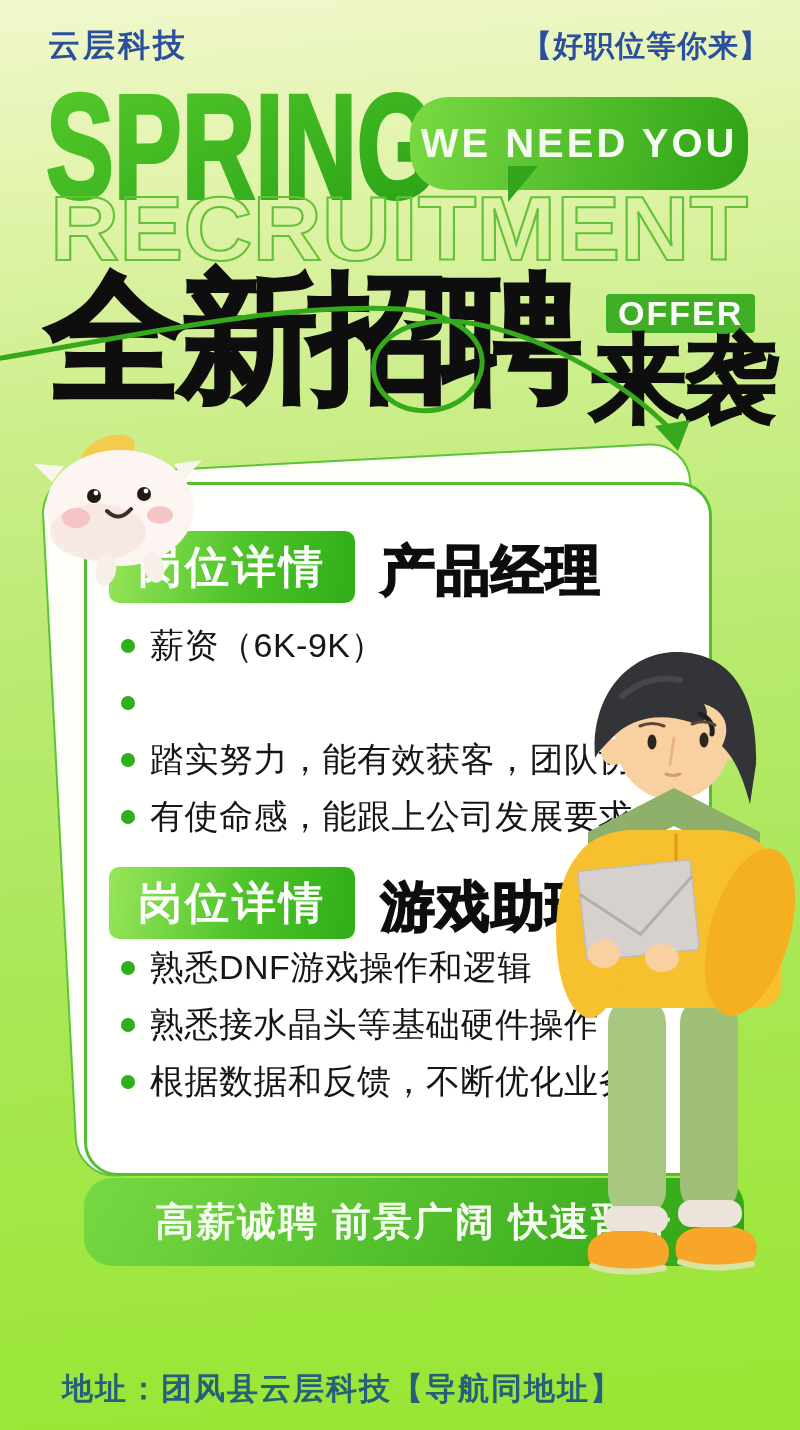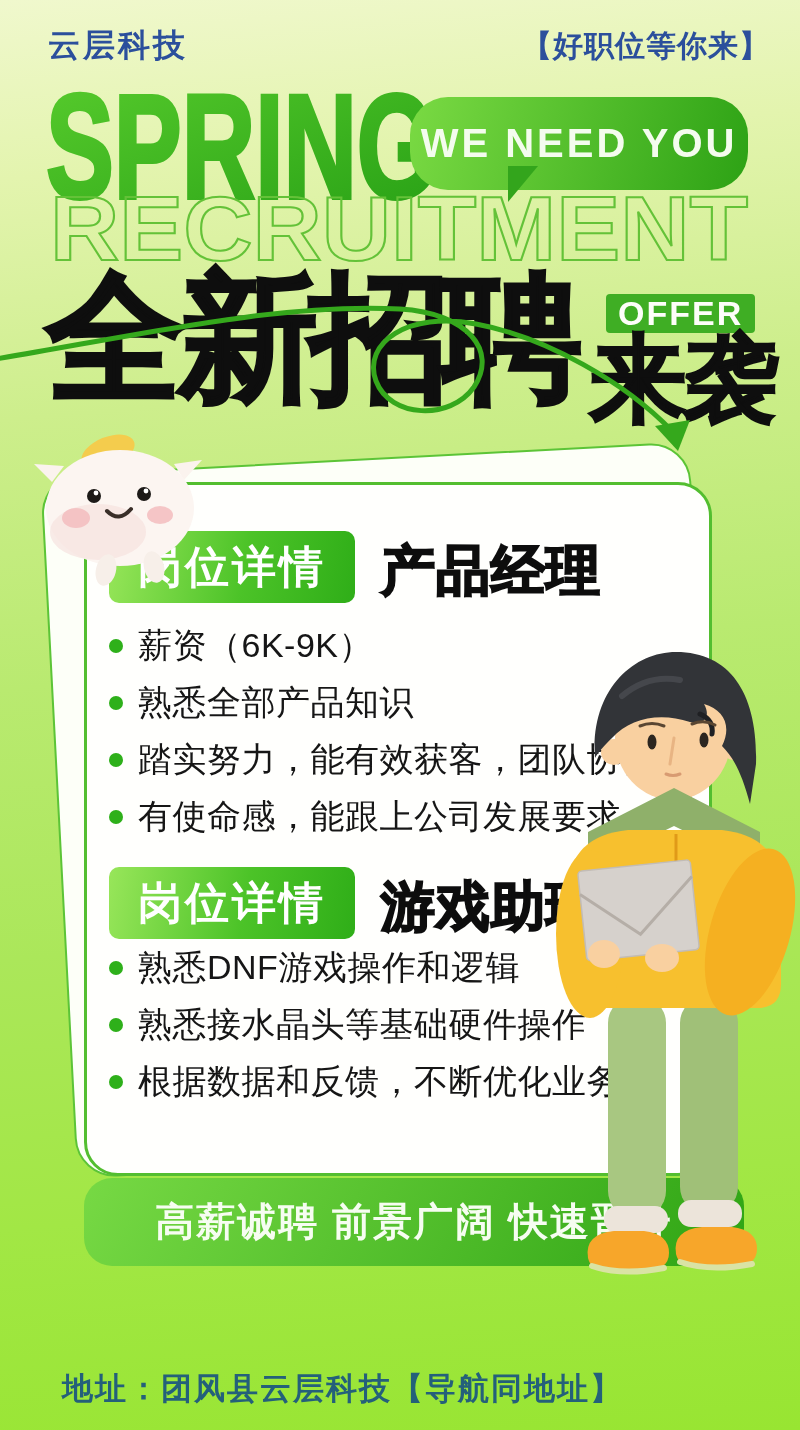--- a/index.html
+++ b/index.html
@@ -31,21 +31,21 @@
     border-radius:40px;transform:rotate(-3deg);z-index:4;}
   .main-card{left:84px;top:482px;width:628px;height:694px;background:#fffffd;border:3px solid #53be30;
     border-radius:34px;z-index:5;box-sizing:border-box;}
   .badge{position:absolute;left:22px;width:246px;height:72px;border-radius:10px;
     background:linear-gradient(100deg,#98e65a,#4cc328 55%,#2fae18);display:flex;align-items:center;justify-content:center;
     color:#ffffff;font-size:44px;font-weight:bold;letter-spacing:3px;}
   .job-title{position:absolute;left:294px;font-size:54px;font-weight:bold;color:#0d0d0d;
     -webkit-text-stroke:2px #0d0d0d;letter-spacing:1px;text-align:right;}
   .badge1{top:46px;} .title1{top:50px;}
   .badge2{top:382px;} .title2{top:386px;}
-  .bullets{position:absolute;left:22px;margin:0;padding:0;list-style:none;text-align:center;}
+  .bullets{position:absolute;left:34px;margin:0;padding:0;list-style:none;text-align:center;}
   .bullets1{top:132px;} .bullets2{top:454px;}
   .bullets li{display:flex;align-items:center;height:57px;}
   .dot{width:14px;height:14px;border-radius:50%;background:#2eb01a;margin-right:15px;flex:none;}
   .btxt{font-size:34px;color:#161616;letter-spacing:0.5px;white-space:nowrap;}
   
   .footer-bar{left:84px;top:1178px;width:660px;height:88px;border-radius:28px;
     background:linear-gradient(120deg,#77d944,#2ea414);display:flex;align-items:center;justify-content:center;
     color:#f6fdf1;font-size:39px;font-weight:bold;letter-spacing:2px;z-index:5;}
   
   .address{left:62px;top:1328px;font-size:31px;font-weight:bold;color:#24607a;letter-spacing:2px;z-index:2;margin-top:40px;}
@@ -98,21 +98,20 @@
       <span>岗位详情</span>
     </div>
     <div class="job-title title1">产品经理</div>
     <ul class="bullets bullets1">
       <li>
           <span class="dot"></span>
           <span class="btxt">薪资（6K-9K）</span>
         </li>
       <li>
           <span class="dot"></span>
-          <span class="btxt">熟悉全部产品知识</span>
         </li>
       <li>
           <span class="dot"></span>
           <span class="btxt">踏实努力，能有效获客，团队协作</span>
         </li>
       <li>
           <span class="dot"></span>
           <span class="btxt">有使命感，能跟上公司发展要求</span>
         </li>
     </ul>

